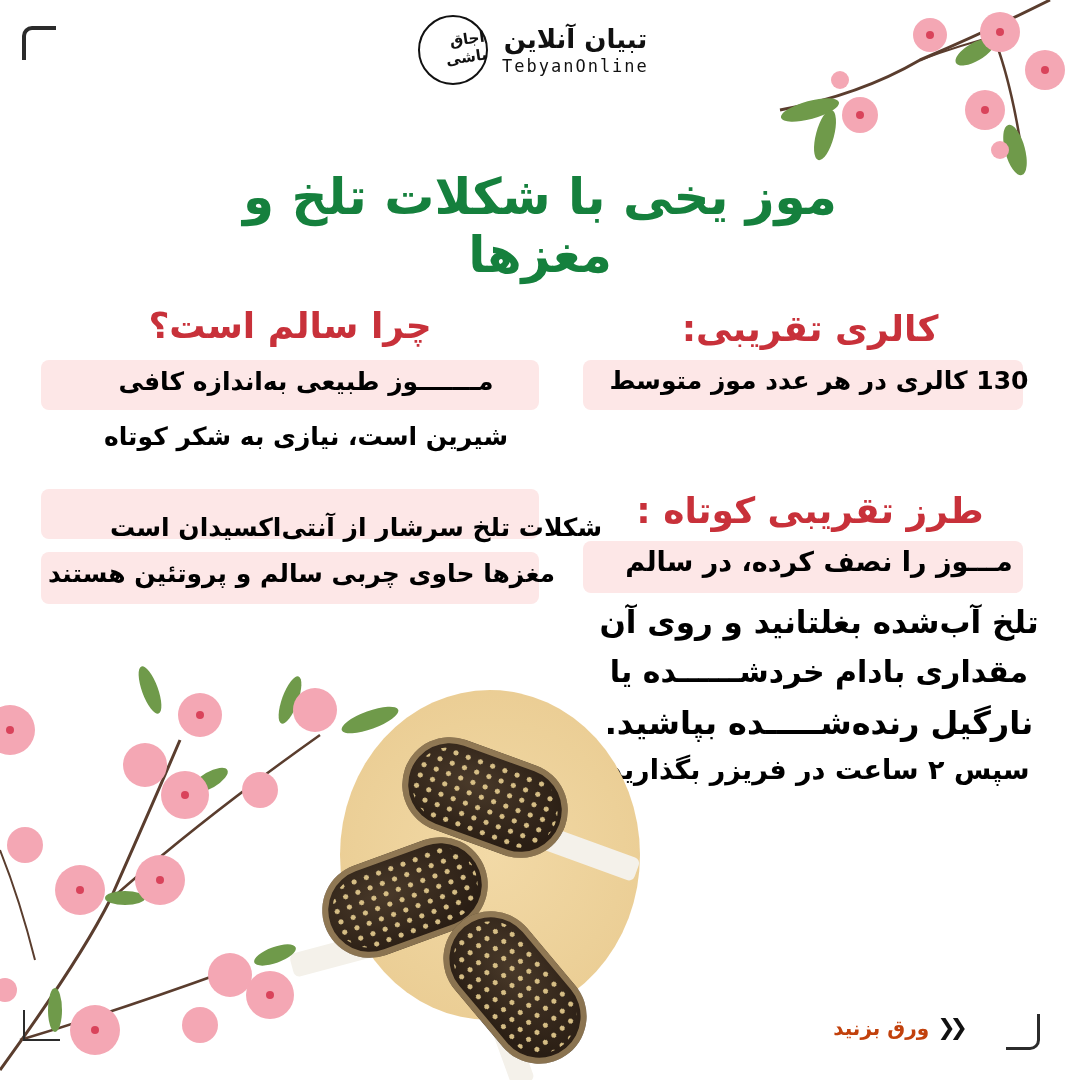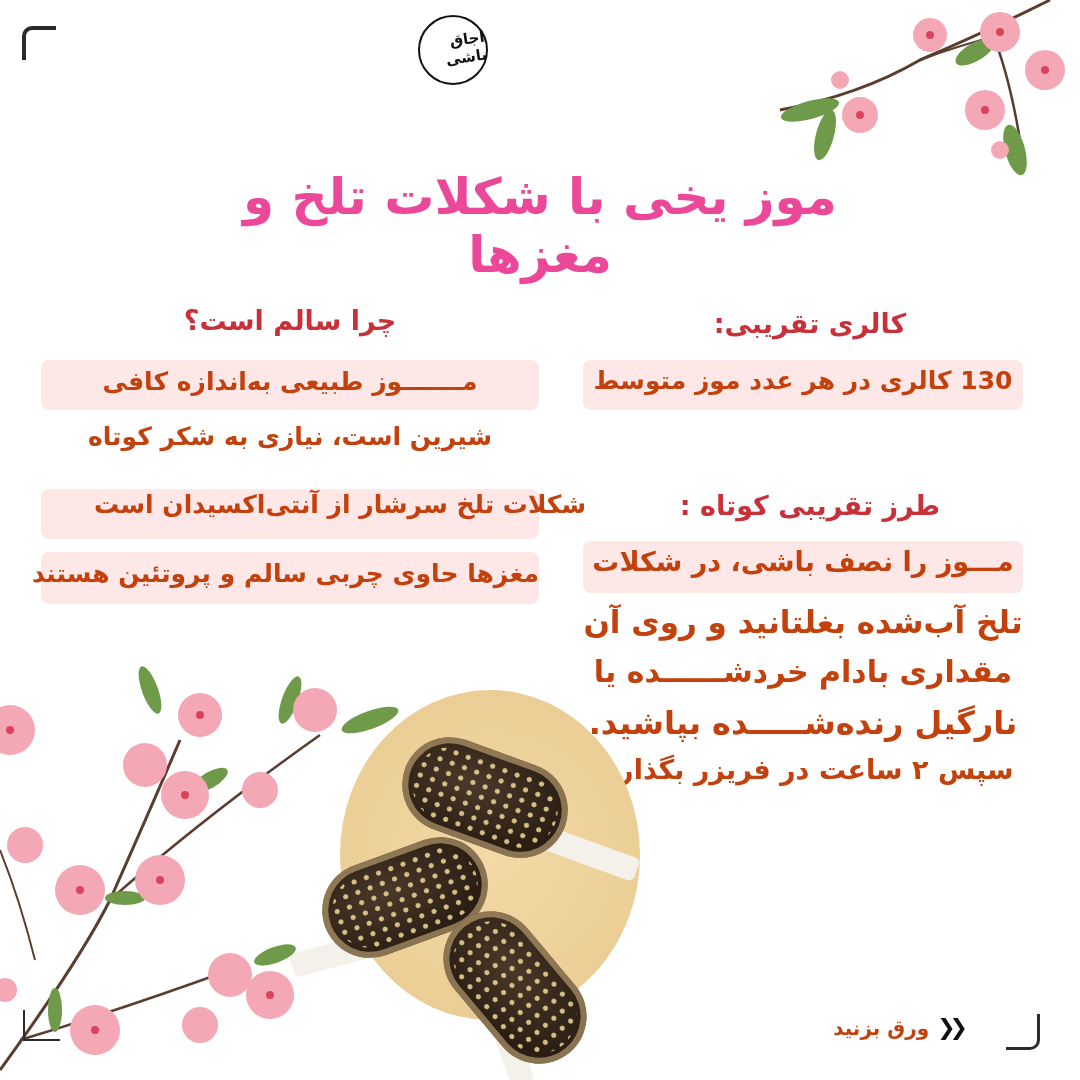--- a/index.html
+++ b/index.html
@@ -12,25 +12,25 @@
 
   
   .header { position: absolute; top: 8px; left: 418px; width: 270px; height: 84px; display: flex; align-items: center; gap: 14px; }
   .logo-circle { width: 70px; height: 70px; border: 2.5px solid #111; border-radius: 50%; display: flex; align-items: center; justify-content: center; flex-shrink: 0; }
   .logo-circle span { font-family: "DejaVu Sans", sans-serif; font-weight: bold; font-size: 15px; transform: rotate(-8deg); direction: rtl; }
   .brand { display: flex; flex-direction: column; align-items: center; line-height: 1; }
   .brand-fa { font-family: "DejaVu Sans", sans-serif; font-weight: bold; font-size: 26px; direction: rtl; letter-spacing: -0.5px; }
   .brand-en { font-family: "DejaVu Sans Mono", monospace; font-size: 17px; letter-spacing: 2px; margin-top: 6px; }
 
   .title { position: absolute; top: 168px; left: 200px; width: 680px; text-align: center; direction: rtl;
-           font-family: "DejaVu Sans", sans-serif; font-weight: bold; font-size: 50px; color: #ec4899; letter-spacing: -1px; }
+           font-family: "DejaVu Sans", sans-serif; font-weight: bold; font-size: 50px; color: #15803d; letter-spacing: -1px; }
 
-  .section-h { position: absolute; direction: rtl; text-align: center; font-weight: bold; color: #c8313a; font-size: 27px; }
+  .section-h { position: absolute; direction: rtl; text-align: center; font-weight: bold; color: #c8313a; font-size: 36px; }
   .pill { position: absolute; background: #fde7e7; border-radius: 8px; }
-  .line { position: absolute; direction: rtl; text-align: center; font-size: 25px; font-weight: bold; color: #c2410c; white-space: nowrap; }
+  .line { position: absolute; direction: rtl; text-align: center; font-size: 25px; font-weight: bold; color: #000000; white-space: nowrap; margin-left: 16px; }
 
   
   .deco { position: absolute; pointer-events: none; }
 
   
   .food { position: absolute; left: 290px; top: 690px; width: 390px; height: 390px; }
   .plate { position: absolute; left: 50px; top: 0; width: 300px; height: 330px; border-radius: 50%; background: radial-gradient(circle, #f2d9a6 0%, #ecd098 60%, #e9c98f 100%); }
   .pop { position: absolute; width: 170px; height: 95px; border-radius: 48px; background: radial-gradient(ellipse at 40% 40%, #4a3a2a 0%, #2a1e14 70%); box-shadow: inset 0 0 0 6px rgba(233,200,140,0.5); }
   .pop::after { content: ""; position: absolute; inset: 10px; border-radius: 40px; background-image: radial-gradient(#e8cf91 2.5px, transparent 3px); background-size: 13px 11px; opacity: .9; }
   .stick { position: absolute; width: 110px; height: 24px; background: #f4f1ea; border-radius: 6px; }
@@ -41,20 +41,24 @@
 </style>
 </head>
 <body>
 
 <div class="corner tl"></div>
 <div class="corner br"></div>
 
 <div class="header">
   <div class="logo-circle">
     <span>اجاق باشی</span>
+  </div>
+  <div class="brand">
+    <div class="brand-fa">تبیان آنلاین</div>
+    <div class="brand-en">TebyanOnline</div>
   </div>
 </div>
 
 <svg class="deco" style="left:770px; top:0; width:310px; height:190px" viewBox="0 0 310 190">
   <path d="M10 110 Q90 95 150 60 Q220 30 280 0" stroke="#5a3d2e" stroke-width="3" fill="none"></path>
   <path d="M225 40 Q240 80 250 140" stroke="#5a3d2e" stroke-width="2.5" fill="none"></path>
   <path d="M150 60 Q190 45 230 35" stroke="#5a3d2e" stroke-width="2" fill="none"></path>
   <ellipse cx="40" cy="110" rx="30" ry="9" fill="#6f9a4a" transform="rotate(-15 40 110)"></ellipse>
   <ellipse cx="55" cy="135" rx="9" ry="26" fill="#6f9a4a" transform="rotate(15 55 135)"></ellipse>
   <ellipse cx="205" cy="52" rx="22" ry="9" fill="#6f9a4a" transform="rotate(-30 205 52)"></ellipse>
@@ -81,27 +85,27 @@
 
 <div class="section-h" style="left:600px; top:308px; width:420px;">کالری تقریبی:</div>
 <div class="pill" style="left:583px; top:360px; width:440px; height:50px;"></div>
 <div class="line" style="left:583px; top:366px; width:440px;">130 کالری در هر عدد موز متوسط</div>
 
 <div class="section-h" style="left:40px; top:305px; width:500px;">چرا سالم است؟</div>
 <div class="pill" style="left:41px; top:360px; width:498px; height:50px;"></div>
 <div class="line" style="left:41px; top:367px; width:498px;">مـــــــوز طبیعی به‌اندازه کافی</div>
 <div class="line" style="left:41px; top:422px; width:498px;">شیرین است، نیازی به شکر کوتاه</div>
 <div class="pill" style="left:41px; top:489px; width:498px; height:50px;"></div>
-<div class="line" style="left:41px; top:490px; width:598px;">شکلات تلخ سرشار از آنتی‌اکسیدان است</div>
+<div class="line" style="left:41px; top:513px; width:598px;">شکلات تلخ سرشار از آنتی‌اکسیدان است</div>
 <div class="pill" style="left:41px; top:552px; width:498px; height:52px;"></div>
 <div class="line" style="left:41px; top:559px; width:498px;">مغزها حاوی چربی سالم و پروتئین هستند</div>
 
 <div class="section-h" style="left:590px; top:490px; width:440px;">طرز تقریبی کوتاه :</div>
 <div class="pill" style="left:583px; top:541px; width:440px; height:52px;"></div>
-<div class="line" style="left:583px; top:546px; width:440px; font-size:27px;">مـــوز را نصف باشی، در شکلات</div>
+<div class="line" style="left:583px; top:546px; width:440px; font-size:27px;">مـــوز را نصف کرده، در سالم</div>
 <div class="line" style="left:583px; top:604px; width:440px; font-size:31px;">تلخ آب‌شده بغلتانید و روی آن</div>
 <div class="line" style="left:583px; top:654px; width:440px; font-size:30px;">مقداری بادام خردشــــــده یا</div>
 <div class="line" style="left:583px; top:704px; width:440px; font-size:32px;">نارگیل رنده‌شـــــده بپاشید.</div>
 <div class="line" style="left:583px; top:754px; width:440px; font-size:27px;">سپس ۲ ساعت در فریزر بگذارید</div>
 
 <div class="food">
   <div class="plate"></div>
   <div class="stick" style="left:240px; top:150px; transform:rotate(20deg);"></div>
   <div class="pop" style="left:110px; top:60px; transform:rotate(20deg);"></div>
   <div class="stick" style="left:0px; top:250px; transform:rotate(-15deg);"></div>

